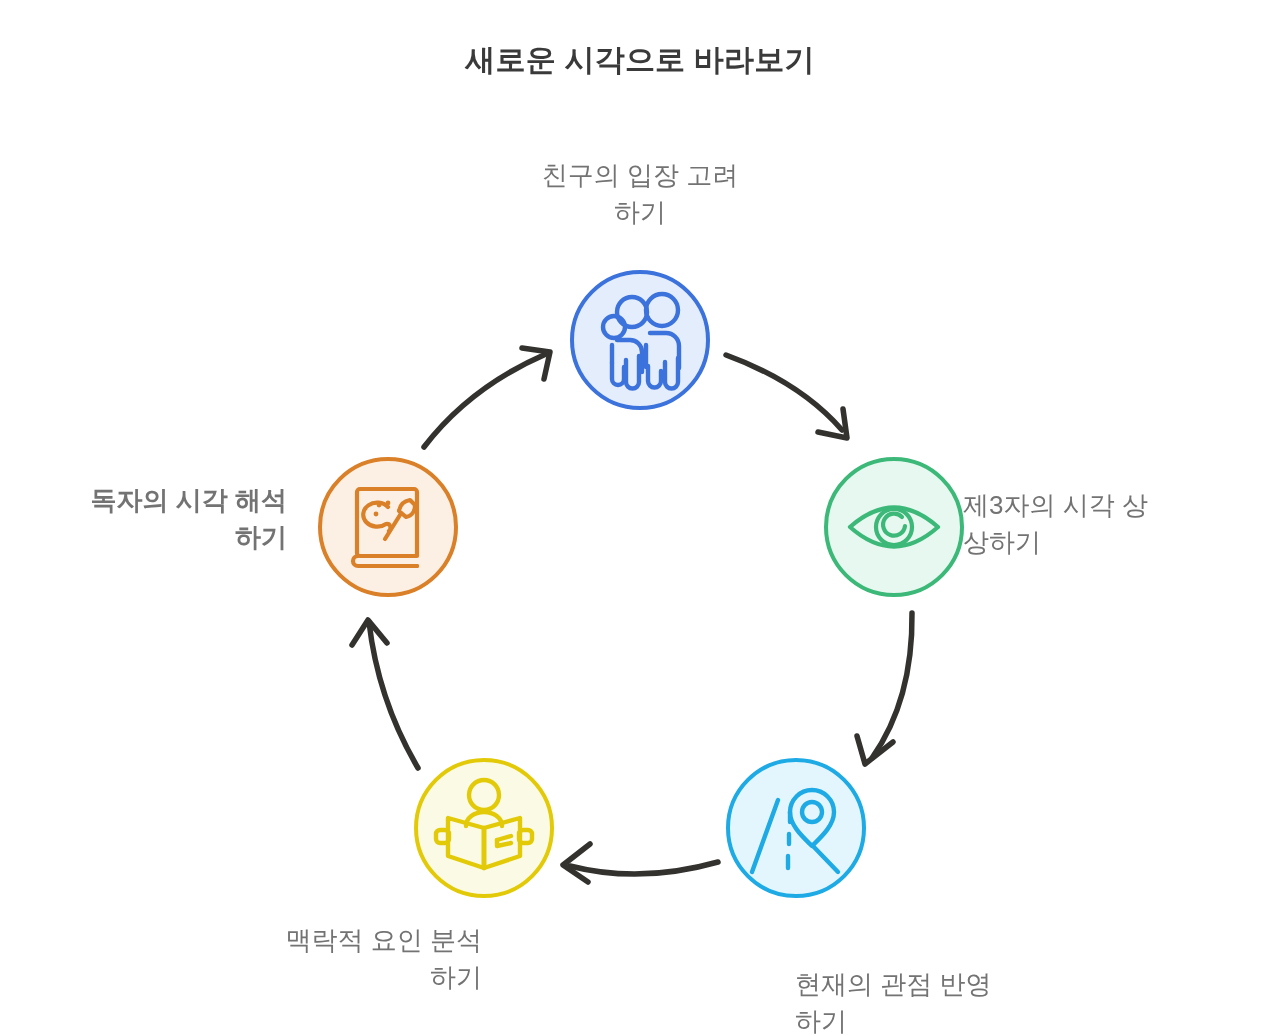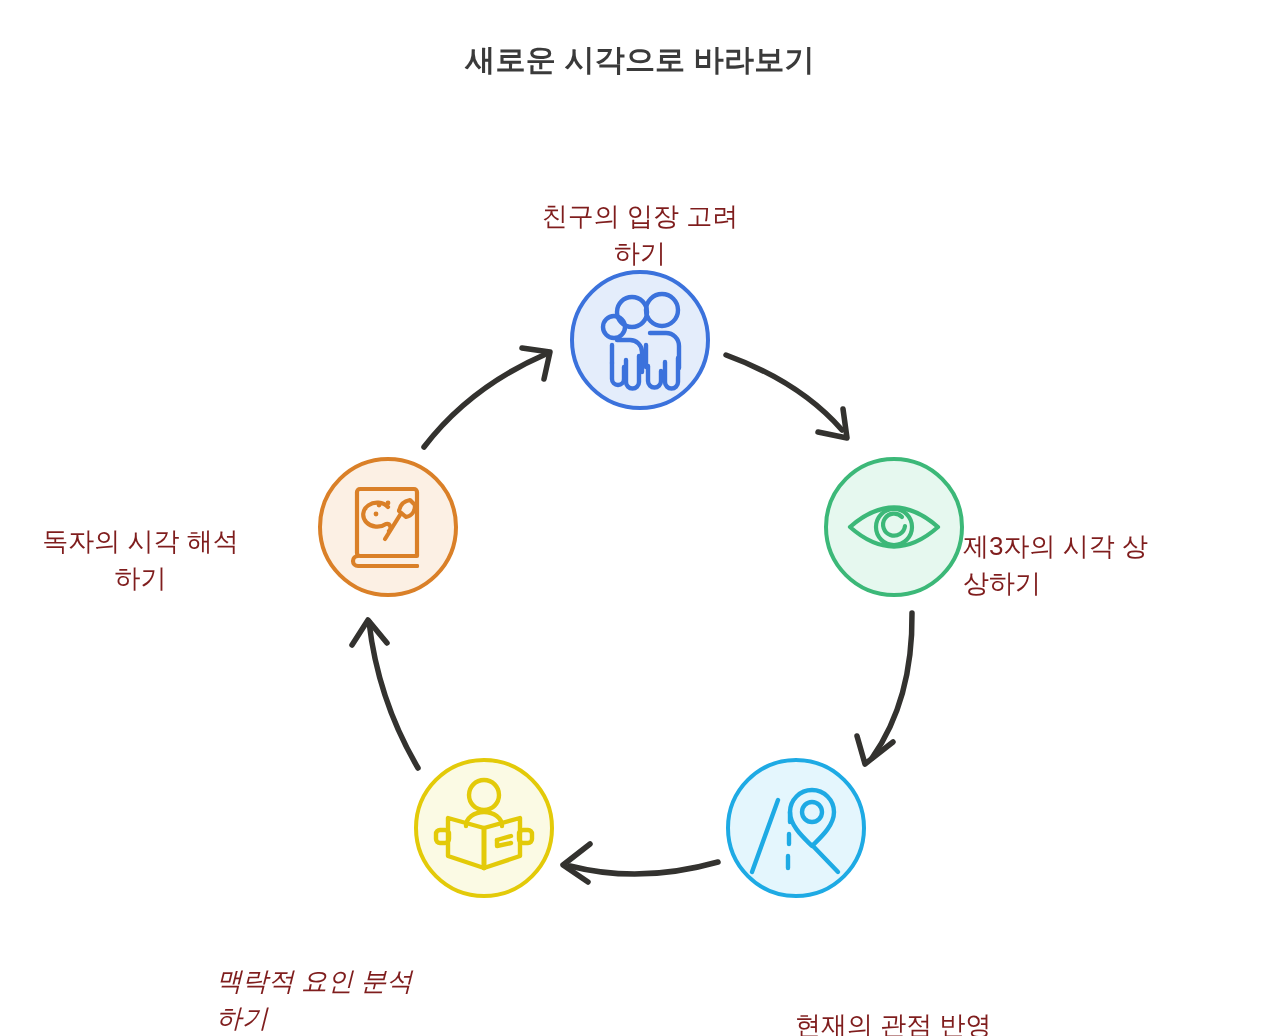--- a/index.html
+++ b/index.html
@@ -35,29 +35,28 @@
     position: absolute;
     left: 0;
     top: 0;
     width: 1280px;
     height: 1036px;
   }
   .node-label {
     position: absolute;
     font-size: 26px;
     line-height: 1.42;
-    color: #7f1d1d;
+    color: #737373;
     white-space: pre-line;
-    margin-top: 41px;
   }
   .lbl-top    { left: 440px; top: 157px; width: 400px; text-align: center; }
   .lbl-right  { left: 963px; top: 487px; width: 260px; text-align: left; }
   .lbl-bottom-right { left: 795px; top: 966px; width: 280px; text-align: left; }
-  .lbl-bottom-left  { left: 216px; top: 922px; width: 290px; text-align: left; font-style: italic; }
-  .lbl-left   { left: 3px;  top: 482px; width: 275px; text-align: center; }
+  .lbl-bottom-left  { left: 192px; top: 922px; width: 290px; text-align: right; }
+  .lbl-left   { left: 12px;  top: 482px; width: 275px; text-align: right; font-weight: bold; }
 </style>
 </head>
 <body>
 
 <div id="canvas">
 
   <div id="title">새로운 시각으로 바라보기</div>
 
   <svg class="svg-layer" viewBox="0 0 1280 1036" xmlns="http://www.w3.org/2000/svg">
 

